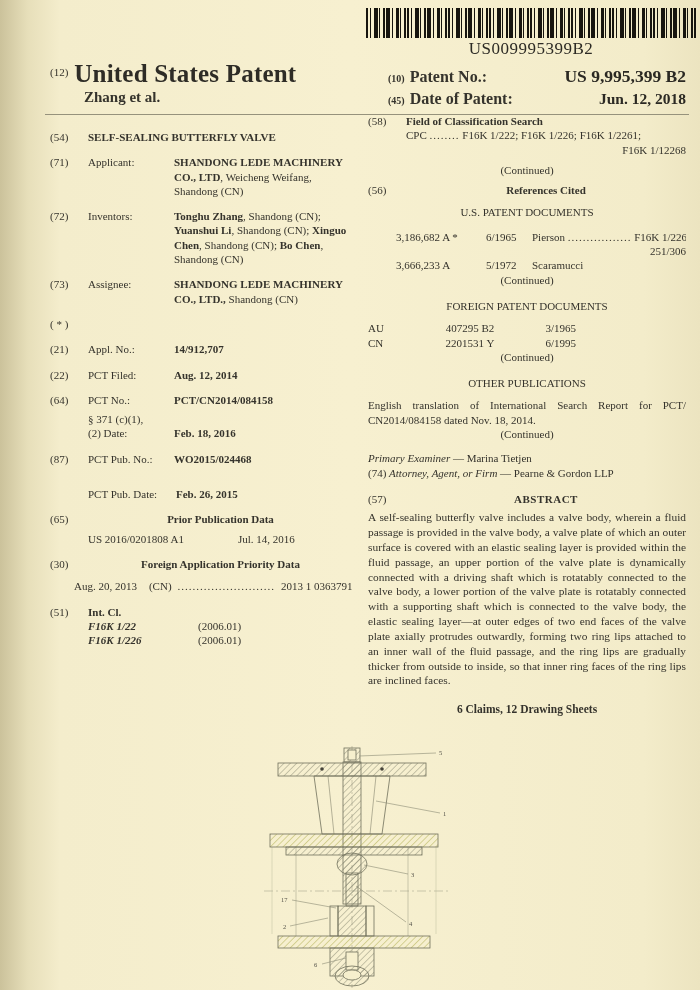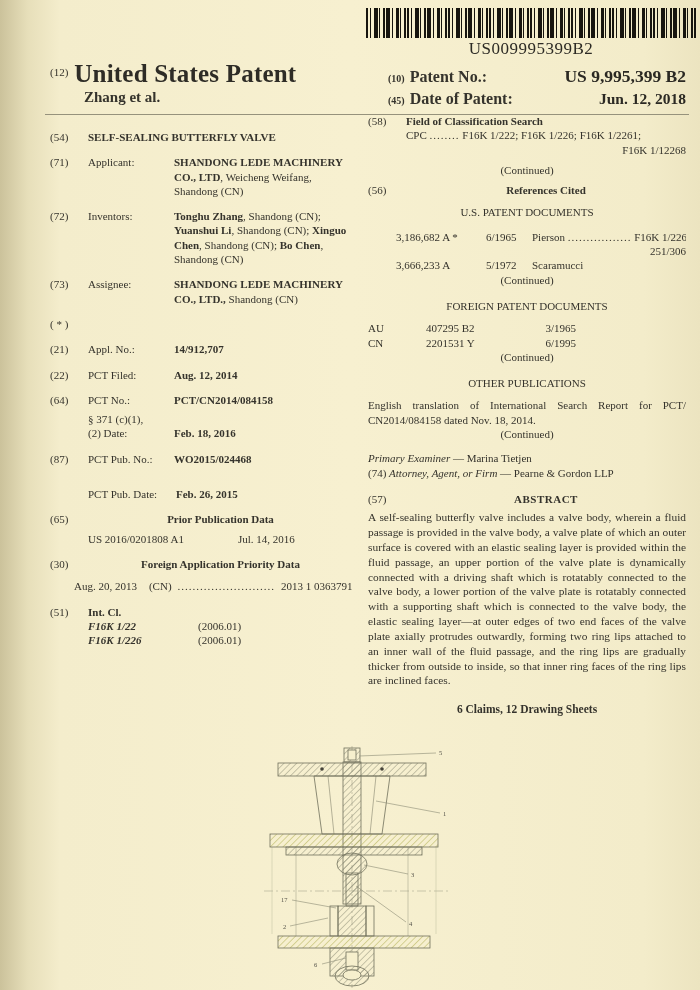--- a/index.html
+++ b/index.html
@@ -51,21 +51,21 @@
   .lab{width:86px;flex:none;}
   .v{flex:1;}
   .subrow{display:flex;}
   .dotlead{letter-spacing:1px;}
   .usrow{display:flex;padding-left:28px;white-space:nowrap;}
   .pn{width:90px;flex:none;}
   .pd{width:46px;flex:none;}
   .nm{flex:1;overflow:hidden;}
   .frow{display:flex;white-space:nowrap;}
   .fc{width:58px;flex:none;}
-  .fn{width:88px;flex:none;text-align:left;}
+  .fn{width:88px;flex:none;text-align:center;}
   .fd{width:62px;flex:none;text-align:right;}
   .small-gap{margin-bottom:6px;}
   .head-ctr{flex:1;text-align:center;font-weight:bold;}
   .claims{margin-top:14px;font-weight:bold;text-align:center;font-size:11.5px;}
   .figure{left:256px;top:746px;width:204px;height:244px;}
 </style>
 </head>
 <body>
 
 <div class="page">

